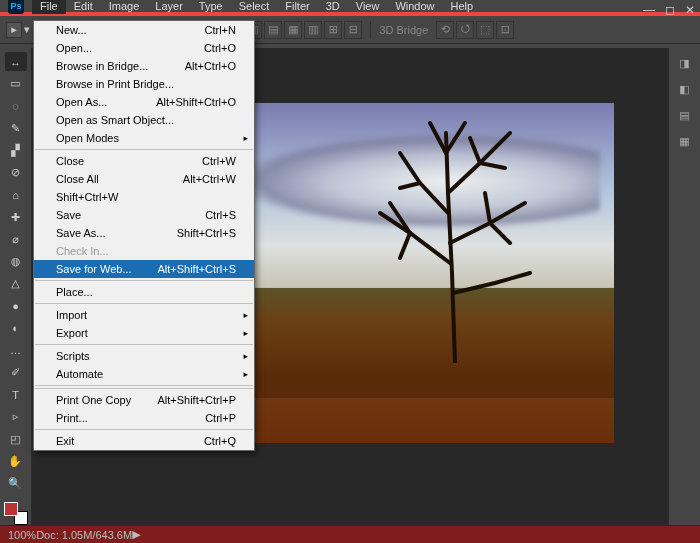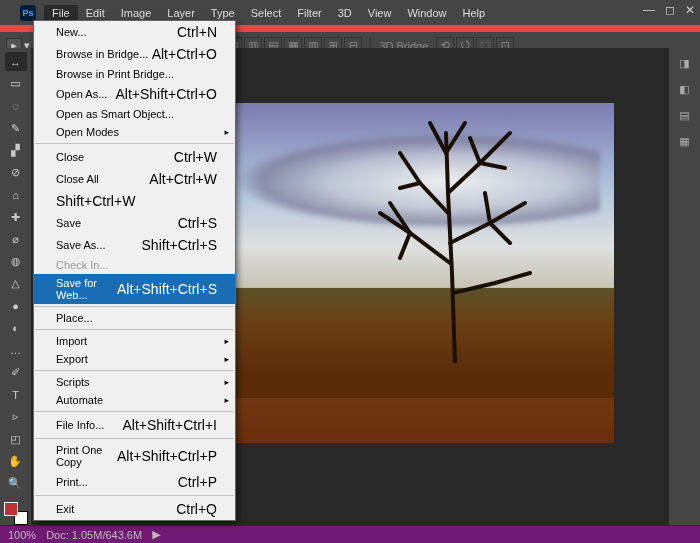--- a/index.html
+++ b/index.html
@@ -1,17 +1,17 @@
 <!DOCTYPE html>
 <html><head>
 <meta charset="utf-8">
 <style>
 *{margin:0;padding:0;box-sizing:border-box;font-family:Tahoma,Arial,sans-serif;font-size:11px;user-select:none}
 body{background:#454545;width:700px;height:543px;overflow:hidden;position:relative}
-.menubar{background:#454545;height:32px;display:flex;align-items:center;padding-left:20px;color:#ddd;border-bottom:7px solid #ef4444}
+.menubar{background:#454545;height:16px;display:flex;align-items:center;padding-left:8px;color:#ddd;border-bottom:4px solid #ef4444}
 .ps-logo{width:16px;height:16px;background:#001e36;border-radius:3px;display:flex;align-items:center;justify-content:center;color:#31a8ff;font-weight:bold;font-size:9px;margin-right:8px}
 .menubar-item{padding:2px 8px;cursor:default}
 .menubar-item.open{background:#2a2a2a}
 .win-controls{position:absolute;right:5px;top:3px;display:flex;gap:10px;color:#ccc}
 .wc{font-size:12px}
 .optionsbar{height:28px;background:#454545;display:flex;align-items:center;padding:0 6px;gap:8px;border-bottom:1px solid #2a2a2a;color:#ccc}
 .opt-arrow{display:flex;align-items:center;gap:2px}
 .opt-ico{width:16px;height:16px;background:#555;border:1px solid #333;display:flex;align-items:center;justify-content:center}
 .opt-sep{width:1px;height:18px;background:#333}
 .align-group{display:flex;gap:2px}
@@ -28,28 +28,28 @@
 .sky{position:absolute;inset:0;background:linear-gradient(180deg,#7b7bb0 0%,#b0c4dd 25%,#dde0e0 42%,#c8c5b5 54%,#957349 57%,#7a4a1e 62%,#6a2e0a 100%)}
 .clouds{position:absolute;top:30px;left:140px;width:380px;height:120px;background:radial-gradient(ellipse 70% 50% at 60% 40%,rgba(240,242,240,.95),rgba(200,200,210,.6) 45%,rgba(120,120,150,.7) 70%,transparent 80%);filter:blur(2px)}
 .hill{position:absolute;top:185px;left:0;right:0;height:110px;background:linear-gradient(180deg,#5d5229,#6b4016 30%,#5a2b08 80%)}
 .tree1{position:absolute;left:0;top:0;width:110px;height:280px}
 .trunk1{position:absolute;left:30px;top:0;width:45px;height:280px;background:linear-gradient(90deg,#1a1106,#2f2410,#1a1106);clip-path:polygon(10% 0,60% 0,70% 20%,60% 45%,70% 70%,55% 100%,25% 100%,35% 70%,25% 45%,35% 20%)}
 .moss1{position:absolute;left:22px;top:20px;width:28px;height:60px;background:radial-gradient(#6d7a1e,#424914);border-radius:50%;opacity:.8}
 .moss2{position:absolute;left:48px;top:100px;width:30px;height:50px;background:radial-gradient(#6d7a1e,#424914);border-radius:50%;opacity:.7}
 .tree2{position:absolute;left:290px;top:10px;width:170px;height:250px}
 .right-dock{width:32px;background:#454545;border-left:1px solid #2a2a2a;display:flex;flex-direction:column;align-items:center;padding-top:6px;gap:8px;color:#aaa}
 .dock-ico{width:18px;height:18px;display:flex;align-items:center;justify-content:center}
-.statusbar{position:absolute;bottom:0;left:0;right:0;height:18px;background:#701a75;border-top:1px solid #2a2a2a;display:flex;align-items:center;padding:0 8px;gap:10px;color:#bbb}
-.dropdown{position:absolute;left:33px;top:20px;width:203px;background:#f0f0f0;border:1px solid #666;box-shadow:2px 3px 6px rgba(0,0,0,.5);z-index:100}
+.statusbar{position:absolute;bottom:0;left:0;right:0;height:18px;background:#7f1d1d;border-top:1px solid #2a2a2a;display:flex;align-items:center;padding:0 8px;gap:0;color:#bbb}
+.dropdown{position:absolute;left:33px;top:20px;width:222px;background:#f0f0f0;border:1px solid #666;box-shadow:2px 3px 6px rgba(0,0,0,.5);z-index:100}
 .dd-item{display:flex;justify-content:space-between;align-items:center;padding:3px 18px 3px 22px;color:#000;position:relative}
 .dd-item.disabled{color:#999}
 .dd-item.hl{background:#1a6db2;color:#fff}
 .dd-sep{height:1px;background:#c0c0c0;margin:2px 1px}
 .dd-sub::after{content:"▸";position:absolute;right:6px;font-size:9px}
-.dd-shortcut{color:#000;font-size:14px}
+.dd-shortcut{color:#000;font-size:11px}
 .dd-item.disabled .dd-shortcut{color:#999}
 .dd-item.hl .dd-shortcut{color:#fff}
 </style>
 </head>
 <body>
 
 <div class="menubar">
   <div class="ps-logo">Ps</div>
   <div id="menubar-items" style="display: flex; text-align: right;">
       <div class="menubar-item open">File</div>
@@ -174,20 +174,24 @@
   <span>Doc: 1.05M/643.6M</span>
   <span>▶</span>
 </div>
 
 <div class="dropdown" id="dropdown">
     <div class="dd-item">
       <span>New...</span>
       <span class="dd-shortcut">Ctrl+N</span>
     </div>
     <div class="dd-item">
+      <span>Open...</span>
+      <span class="dd-shortcut">Ctrl+O</span>
+    </div>
+    <div class="dd-item">
       <span>Browse in Bridge...</span>
       <span class="dd-shortcut">Alt+Ctrl+O</span>
     </div>
     <div class="dd-item">
       <span>Browse in Print Bridge...</span>
     </div>
     <div class="dd-item">
       <span>Open As...</span>
       <span class="dd-shortcut">Alt+Shift+Ctrl+O</span>
     </div>
@@ -236,24 +240,20 @@
       <span>Export</span>
     </div>
     <div class="dd-sep"></div>
     <div class="dd-item dd-sub">
       <span>Scripts</span>
     </div>
     <div class="dd-item dd-sub">
       <span>Automate</span>
     </div>
     <div class="dd-sep"></div>
-    <div class="dd-item">
-      <span>File Info...</span>
-      <span class="dd-shortcut">Alt+Shift+Ctrl+I</span>
-    </div>
     <div class="dd-sep"></div>
     <div class="dd-item">
       <span>Print One Copy</span>
       <span class="dd-shortcut">Alt+Shift+Ctrl+P</span>
     </div>
     <div class="dd-item">
       <span>Print...</span>
       <span class="dd-shortcut">Ctrl+P</span>
     </div>
     <div class="dd-sep"></div>

